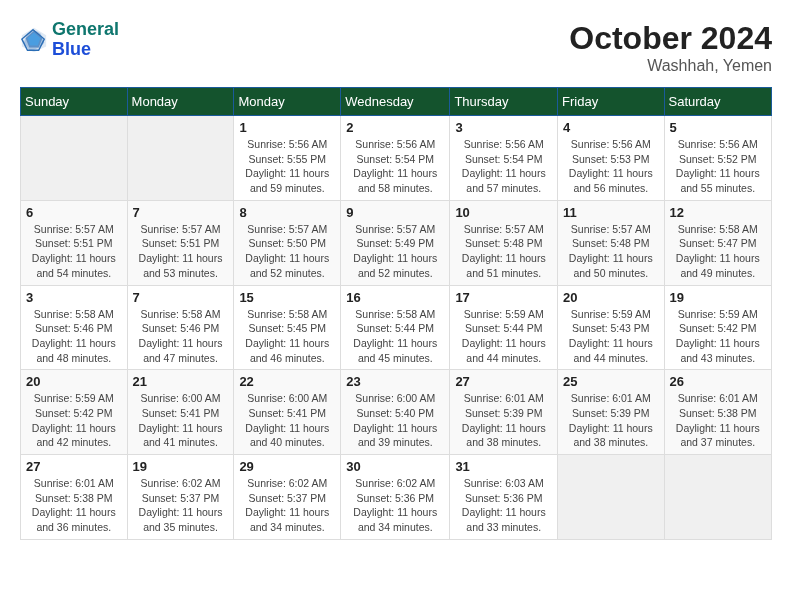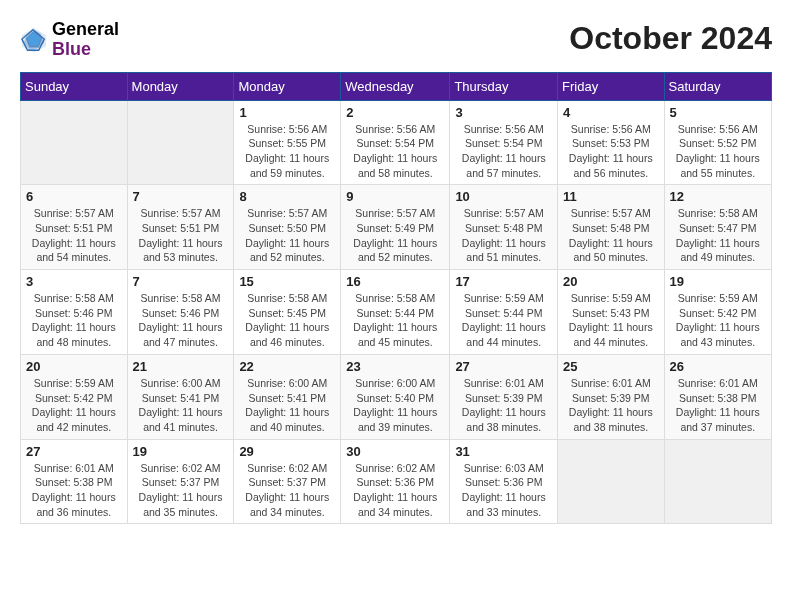--- a/index.html
+++ b/index.html
@@ -24,22 +24,22 @@
     .logo {
       display: flex;
       align-items: center;
       gap: 4px;
     }
     .logo-text {
       font-size: 18px;
       font-weight: bold;
       line-height: 1.1;
     }
-    .logo-general { color: #000000; }
-    .logo-blue { color: #701a75; }
+    .logo-general { color: #0f766e; }
+    .logo-blue { color: #1d4ed8; }
     .logo-icon {
       width: 28px;
       height: 28px;
     }
     .title-block {
       text-align: right;
     }
     .month-title {
       font-size: 32px;
       font-weight: bold;
@@ -48,21 +48,21 @@
     .subtitle {
       font-size: 16px;
       color: #555;
     }
     .calendar {
       width: 100%;
       border-collapse: collapse;
       font-size: 11px;
     }
     .calendar thead tr {
-      background: #4c1d95;
+      background: #14532d;
       color: #fff;
     }
     .calendar thead th {
       padding: 6px 4px;
       text-align: left;
       font-weight: normal;
       font-size: 13px;
       border: 1px solid #1a5a9a;
     }
     .calendar tbody tr {
@@ -109,20 +109,21 @@
         <path d="M15,5 L24,13 L20,23 L10,23 L6,13 Z" fill="#2a6db5" opacity="0.6"></path>
         <polygon points="15,7 22,13 19,21 11,21 8,13" fill="#4a9de0"></polygon>
       </svg>
       <div class="logo-text">
         <div class="logo-general">General</div>
         <div class="logo-blue">Blue</div>
       </div>
     </div>
     <div class="title-block">
       <div class="month-title">October 2024</div>
+      <div class="subtitle">Washhah, Yemen</div>
     </div>
   </div>
 
   <table class="calendar">
     <thead>
       <tr>
         <th>Sunday</th>
         <th>Monday</th>
         <th>Monday</th>
         <th>Wednesday</th>

